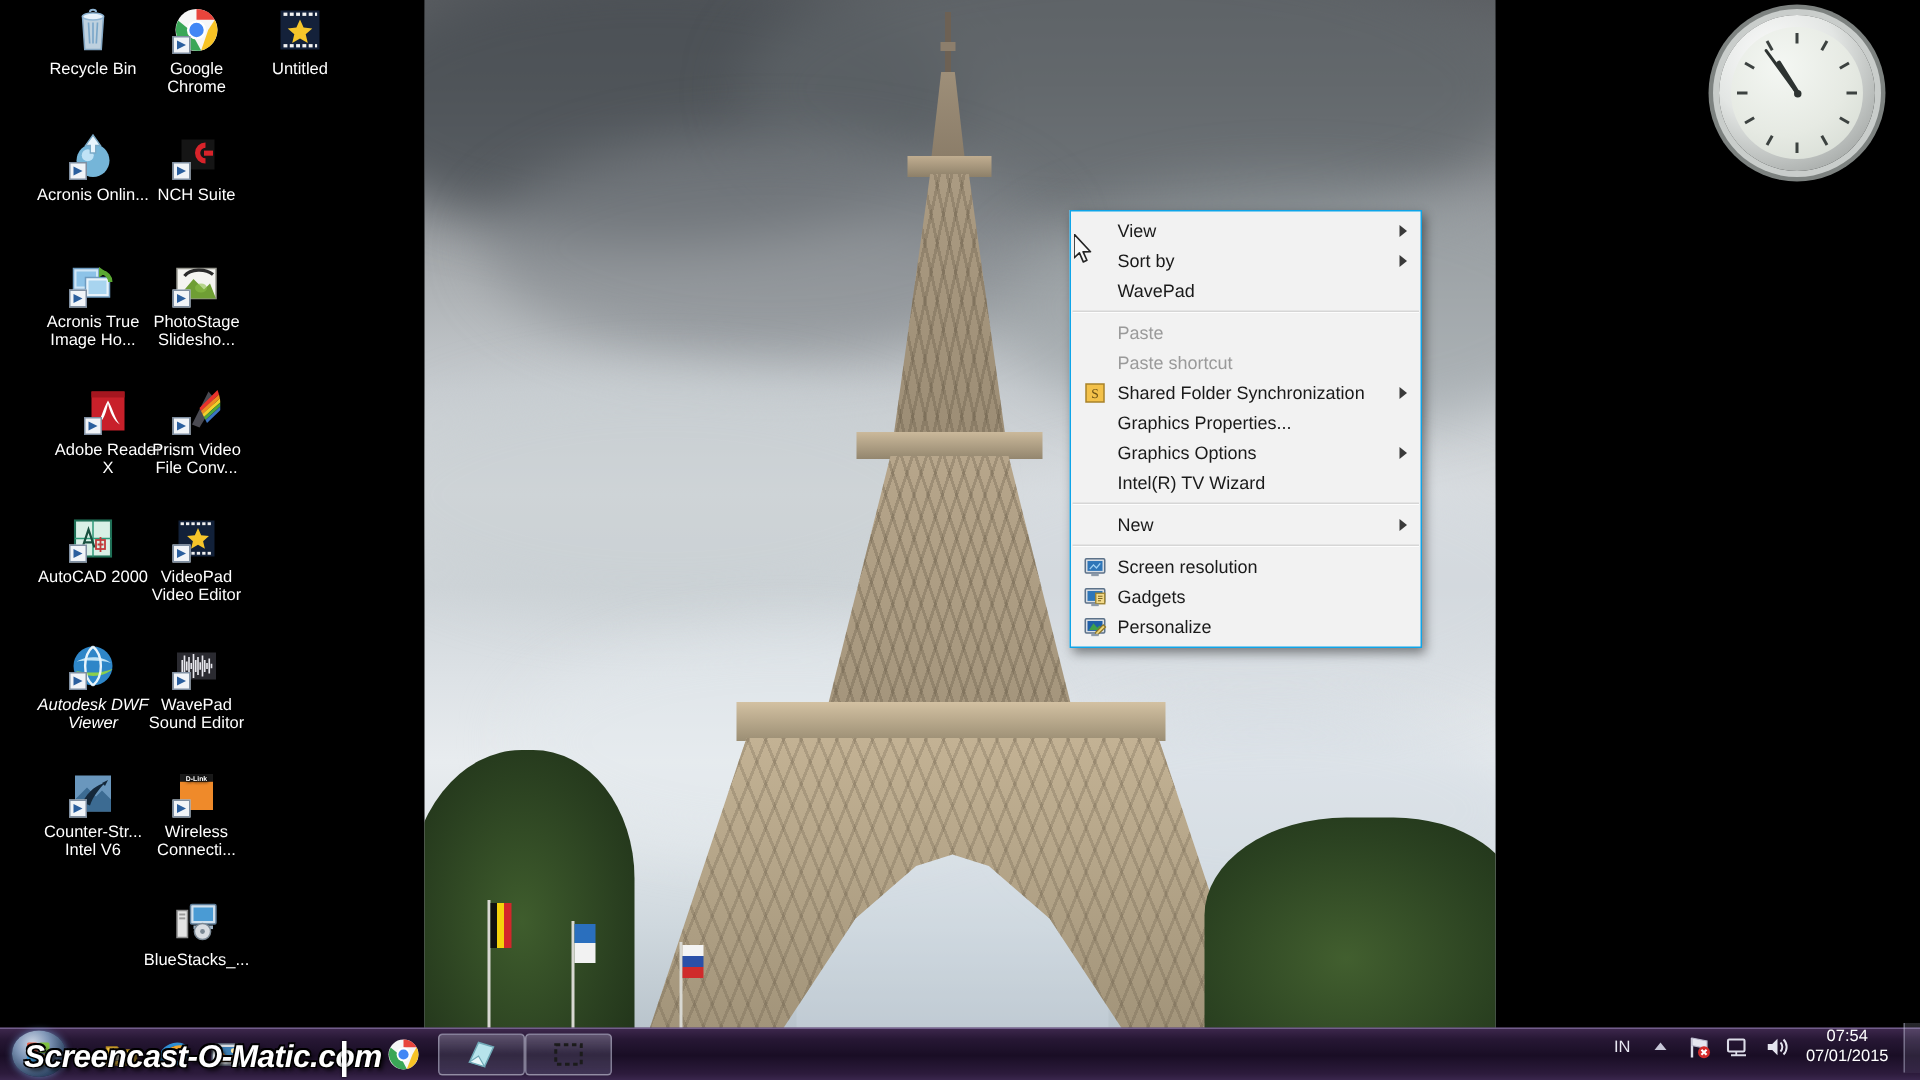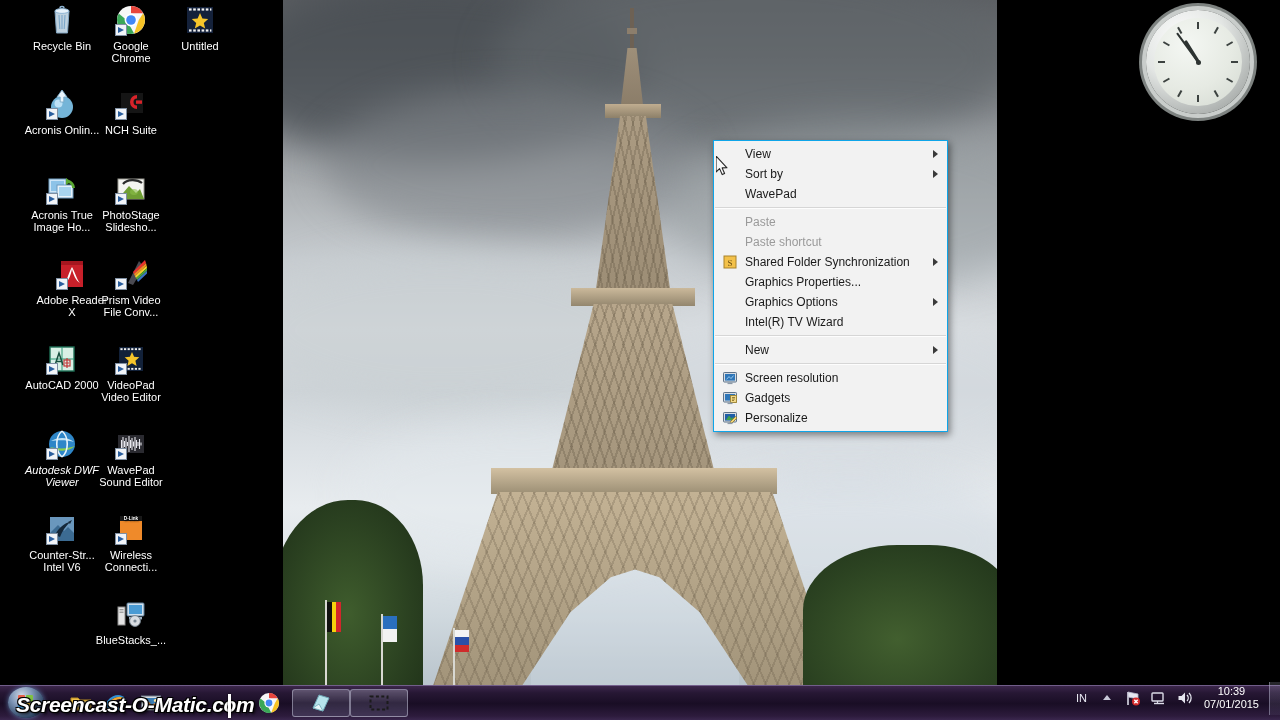--- a/index.html
+++ b/index.html
@@ -750,21 +750,21 @@
         </svg>
       </div>
       <div class="tray-ico">
         <svg width="18" height="18" viewBox="0 0 18 18">
           <path d="M2.5,7 L5.5,7 L9,3.5 L9,14.5 L5.5,11 L2.5,11 Z" fill="#e4e4ee"></path>
           <path d="M11,6 A4.3,4.3 0 0,1 11,12" fill="none" stroke="#e4e4ee" stroke-width="1.3"></path>
           <path d="M13,4 A7,7 0 0,1 13,14" fill="none" stroke="#e4e4ee" stroke-width="1.3"></path>
         </svg>
       </div>
       <div id="clock-area">
-        <div>10:39</div>
+        <div>07:54</div>
         <div>07/01/2015</div>
       </div>
       <div id="show-desktop"></div>
     </div>
 
     <div id="watermark">Screencast-O-Matic.com</div>
     <div id="watermark-caret"></div>
   </div>
 
 </div>

